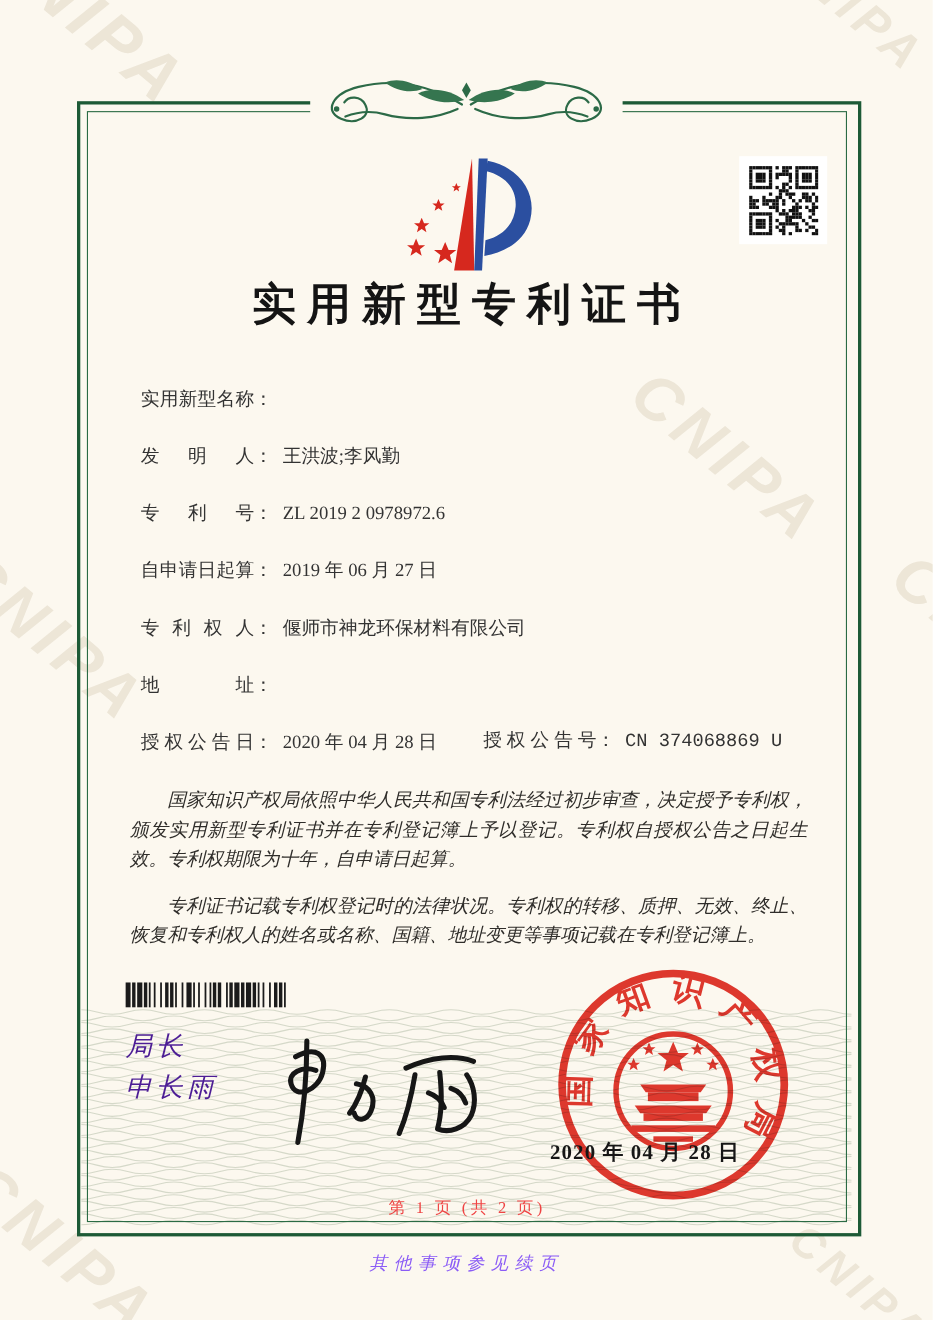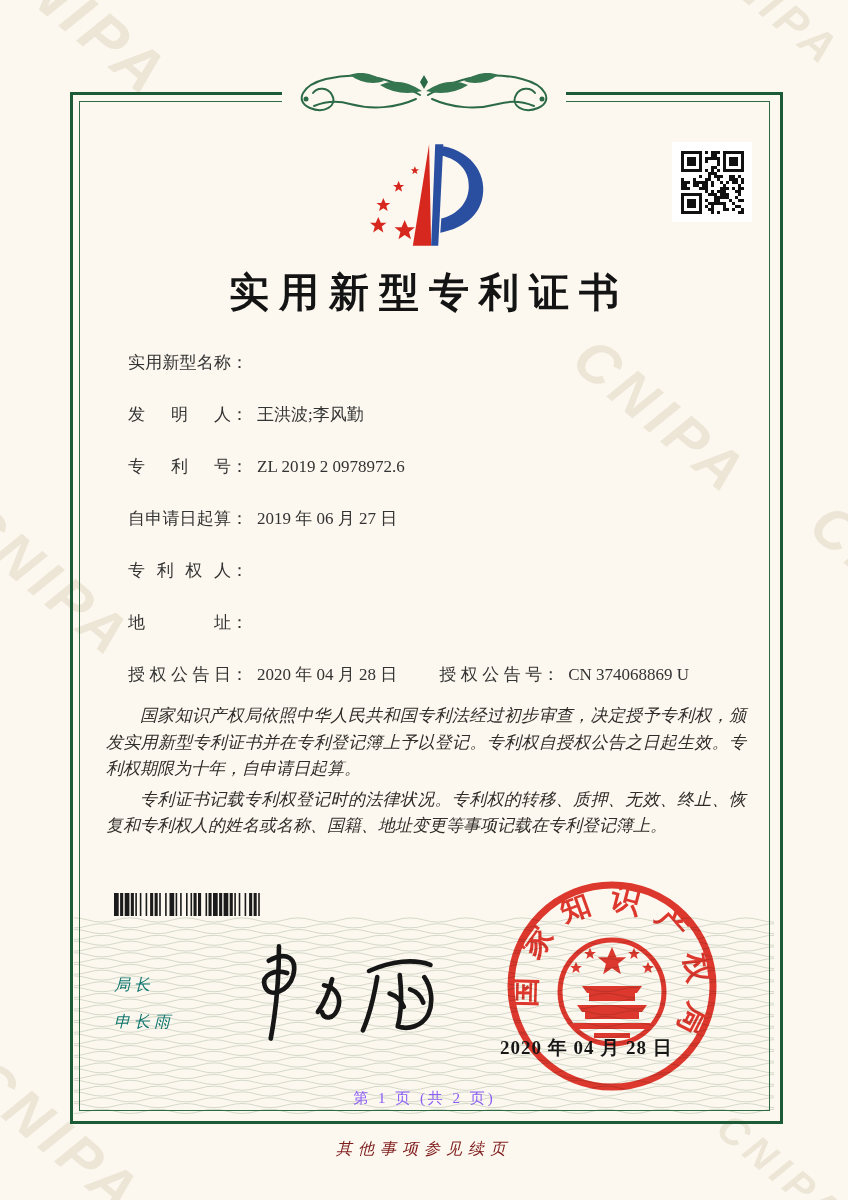--- a/index.html
+++ b/index.html
@@ -12,50 +12,50 @@
   
   .frame-outer{position:absolute;left:70px;top:92px;width:707px;height:1026px;border:3px solid #1d5a36;}
   .frame-inner{position:absolute;left:79px;top:101px;width:689px;height:1008px;border:1px solid #2a6b44;}
   .ornament{position:absolute;left:274px;top:62px;width:300px;height:60px;}
   
   .cert-no{position:absolute;left:104px;top:142px;font-size:17px;letter-spacing:2.5px;color:#3a3a3a;}
   .logo{position:absolute;left:348px;top:132px;width:150px;height:122px;}
   .qrbox{position:absolute;left:672px;top:142px;width:80px;height:80px;background:#fff;
          display:flex;align-items:center;justify-content:center;}
   .title{position:absolute;left:0;right:0;top:249px;text-align:center;font-size:40px;
-         font-weight:bold;letter-spacing:10px;text-indent:10px;color:#141414;margin-top:16px;}
+         font-weight:bold;letter-spacing:10px;text-indent:10px;color:#141414;}
   
   .fields{position:absolute;left:104px;top:351px;width:620px;font-size:17px;color:#333;}
   .frow{display:flex;margin-bottom:28px;line-height:24px;white-space:nowrap;margin-left:24px;}
   .flabel{display:inline-block;width:103px;text-align:justify;text-align-last:justify;flex:none;}
   .fcolon{flex:none;margin-right:9px;}
   .fvalue{flex:none;}
-  .second-field{margin-left:42px;display:flex;}
+  .second-field{margin-left:42px;display:flex;font-family:Liberation Mono, monospace;}
   
   .paras{position:absolute;left:102px;top:699px;width:648px;font-size:17px;line-height:26.5px;
          text-align:justify;font-style:italic;color:#2f2d2a;}
-  .paras p{margin:4px;text-indent:2em;}
+  .paras p{margin:16px;text-indent:2em;}
   
   .waves{position:absolute;left:74px;top:917px;width:700px;height:197px;}
   .waves path{fill:none;stroke:rgba(150,166,140,0.38);stroke-width:1;}
   .barcode{position:absolute;left:114px;top:893px;width:230px;height:23px;}
   .barcode rect{fill:#1b1b1b;}
-  .officer{position:absolute;left:114px;top:966px;font-size:16px;line-height:37px;
-           font-style:italic;color:#0f766e;letter-spacing:4px;}
+  .officer{position:absolute;left:114px;top:934px;font-size:24px;line-height:37px;
+           font-style:italic;color:#4c1d95;letter-spacing:4px;}
   .signature{position:absolute;left:238px;top:941px;width:215px;height:105px;}
   .signature path{fill:none;stroke:#161616;stroke-width:4.5;stroke-linecap:round;stroke-linejoin:round;}
   .seal{position:absolute;left:497px;top:871px;width:230px;height:230px;
         mix-blend-mode:multiply;opacity:.93;}
   .seal-ring-text{font-family:"Liberation Serif","DejaVu Serif",serif;}
   .seal-date{position:absolute;left:500px;top:1035px;width:220px;font-size:19px;font-weight:600;
              color:#161616;letter-spacing:1px;white-space:nowrap;}
   .pageinfo{position:absolute;left:72px;top:1089px;width:705px;text-align:center;
-            font-size:15px;letter-spacing:3px;color:#8b5cf6;}
+            font-size:15px;letter-spacing:3px;color:#ef4444;}
   .contnote{position:absolute;left:0;right:0;top:1139px;text-align:center;font-size:16px;
-            letter-spacing:6px;font-style:italic;color:#7f1d1d;}
+            letter-spacing:6px;font-style:italic;color:#8b5cf6;}
   .qr rect{fill:#111;}
 </style>
 </head>
 <body>
 
 <div class="page">
 
   <svg width="0" height="0" style="position:absolute">
     <defs>
       <path id="starShape" d="M0 -10 L2.94 -3.09 L9.51 -3.09 L4.05 1.18 L5.88 8.09 L0 4.1 L-5.88 8.09 L-4.05 1.18 L-9.51 -3.09 L-2.94 -3.09 Z"></path>
@@ -383,20 +383,21 @@
         <span class="fvalue">ZL 2019 2 0978972.6</span>
     </div>
     <div class="frow">
       <span class="flabel">自申请日起算</span>
         <span class="fcolon">：</span>
         <span class="fvalue">2019 年 06 月 27 日</span>
     </div>
     <div class="frow">
       <span class="flabel">专利权人</span>
         <span class="fcolon">：</span>
+        <span class="fvalue">偃师市神龙环保材料有限公司</span>
     </div>
     <div class="frow">
       <span class="flabel">地址</span>
         <span class="fcolon">：</span>
     </div>
     <div class="frow">
       <span class="flabel">授权公告日</span>
         <span class="fcolon">：</span>
         <span class="fvalue">2020 年 04 月 28 日</span>
       <span class="second-field">

